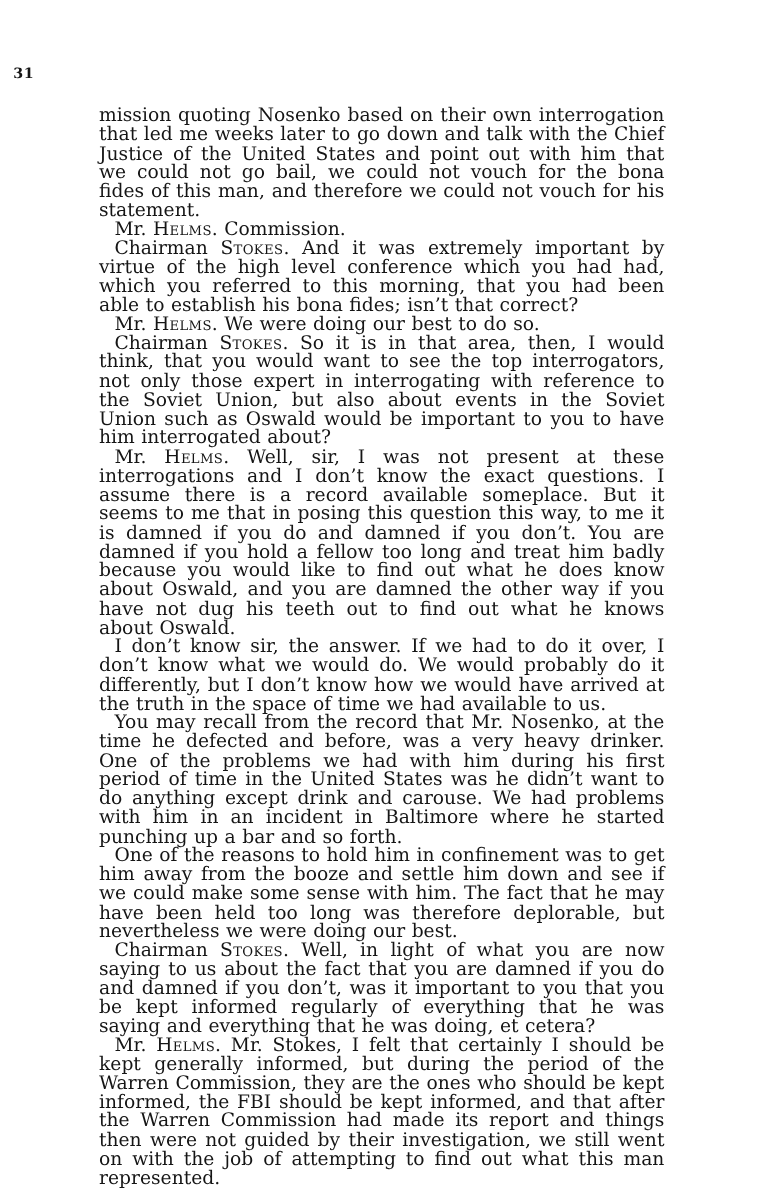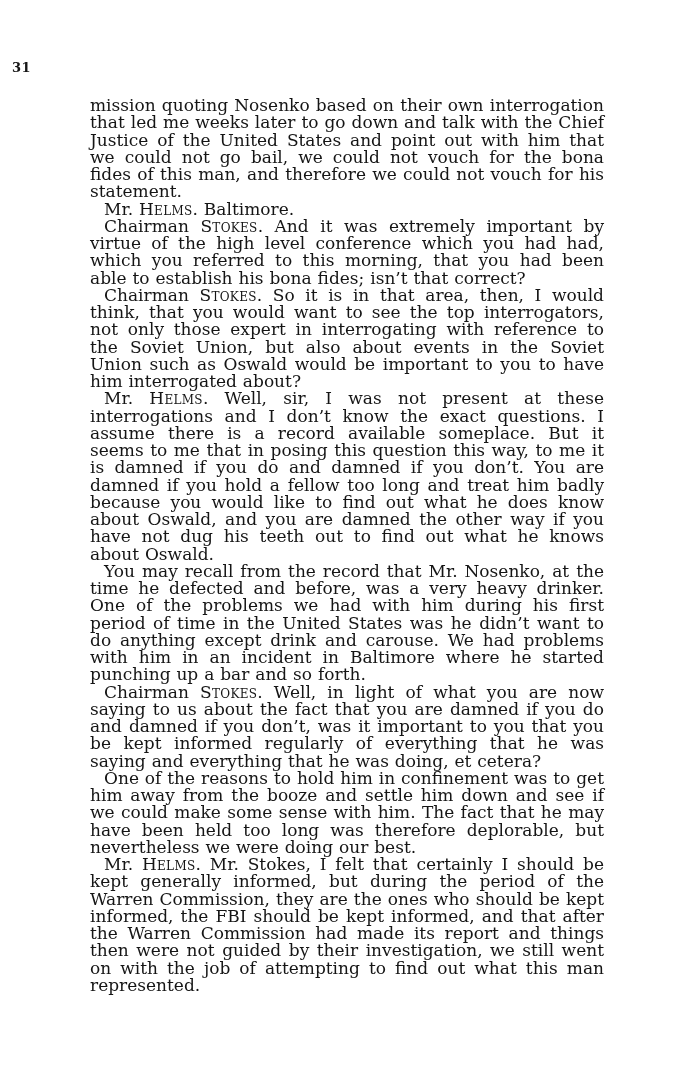--- a/index.html
+++ b/index.html
@@ -47,22 +47,24 @@
     letter-spacing: 0.3px;
   }
 </style>
 </head>
 <body>
 
 <div class="page">
   <div class="page-number">31</div>
   <div class="page-body">
       <p class="para"><span>mission quoting Nosenko based on their own interrogation that led me weeks later to go down and talk with the Chief Justice of the United States and point out with him that we could not go bail, we could not vouch for the bona fides of this man, and therefore we could not vouch for his statement.</span></p>
-      <p class="para indent"><span>Mr. </span><span class="smallcaps">Helms</span><span>. Baltimore.</span></p>
+      <p class="para indent"><span>Mr. </span><span class="smallcaps">Helms</span><span>. Commission.</span></p>
       <p class="para indent"><span>Chairman </span><span class="smallcaps">Stokes</span><span>. And it was extremely important by virtue of the high level conference which you had had, which you referred to this morning, that you had been able to establish his bona fides; isn’t that correct?</span></p>
+      <p class="para indent"><span>Mr. </span><span class="smallcaps">Helms</span><span>. We were doing our best to do so.</span></p>
       <p class="para indent"><span>Chairman </span><span class="smallcaps">Stokes</span><span>. So it is in that area, then, I would think, that you would want to see the top interrogators, not only those expert in interrogating with reference to the Soviet Union, but also about events in the Soviet Union such as Oswald would be important to you to have him interrogated about?</span></p>
       <p class="para indent"><span>Mr. </span><span class="smallcaps">Helms</span><span>. Well, sir, I was not present at these interrogations and I don’t know the exact questions. I assume there is a record available someplace. But it seems to me that in posing this question this way, to me it is damned if you do and damned if you don’t. You are damned if you hold a fellow too long and treat him badly because you would like to find out what he does know about Oswald, and you are damned the other way if you have not dug his teeth out to find out what he knows about Oswald.</span></p>
+      <p class="para indent"><span>I don’t know sir, the answer. If we had to do it over, I don’t know what we would do. We would probably do it differently, but I don’t know how we would have arrived at the truth in the space of time we had available to us.</span></p>
       <p class="para indent"><span>You may recall from the record that Mr. Nosenko, at the time he defected and before, was a very heavy drinker. One of the problems we had with him during his first period of time in the United States was he didn’t want to do anything except drink and carouse. We had problems with him in an incident in Baltimore where he started punching up a bar and so forth.</span></p>
+      <p class="para indent"><span>One of the reasons to hold him in confinement was to get him away from the booze and settle him down and see if we could make some sense with him. The fact that he may have been held too long was therefore deplorable, but nevertheless we were doing our best.</span></p>
       <p class="para indent"><span>Chairman </span><span class="smallcaps">Stokes</span><span>. Well, in light of what you are now saying to us about the fact that you are damned if you do and damned if you don’t, was it important to you that you be kept informed regularly of everything that he was saying and everything that he was doing, et cetera?</span></p>
-      <p class="para indent"><span>One of the reasons to hold him in confinement was to get him away from the booze and settle him down and see if we could make some sense with him. The fact that he may have been held too long was therefore deplorable, but nevertheless we were doing our best.</span></p>
       <p class="para indent"><span>Mr. </span><span class="smallcaps">Helms</span><span>. Mr. Stokes, I felt that certainly I should be kept generally informed, but during the period of the Warren Commission, they are the ones who should be kept informed, the FBI should be kept informed, and that after the Warren Commission had made its report and things then were not guided by their investigation, we still went on with the job of attempting to find out what this man represented.</span></p>
     </div>
 </div>
 
 </body></html>

